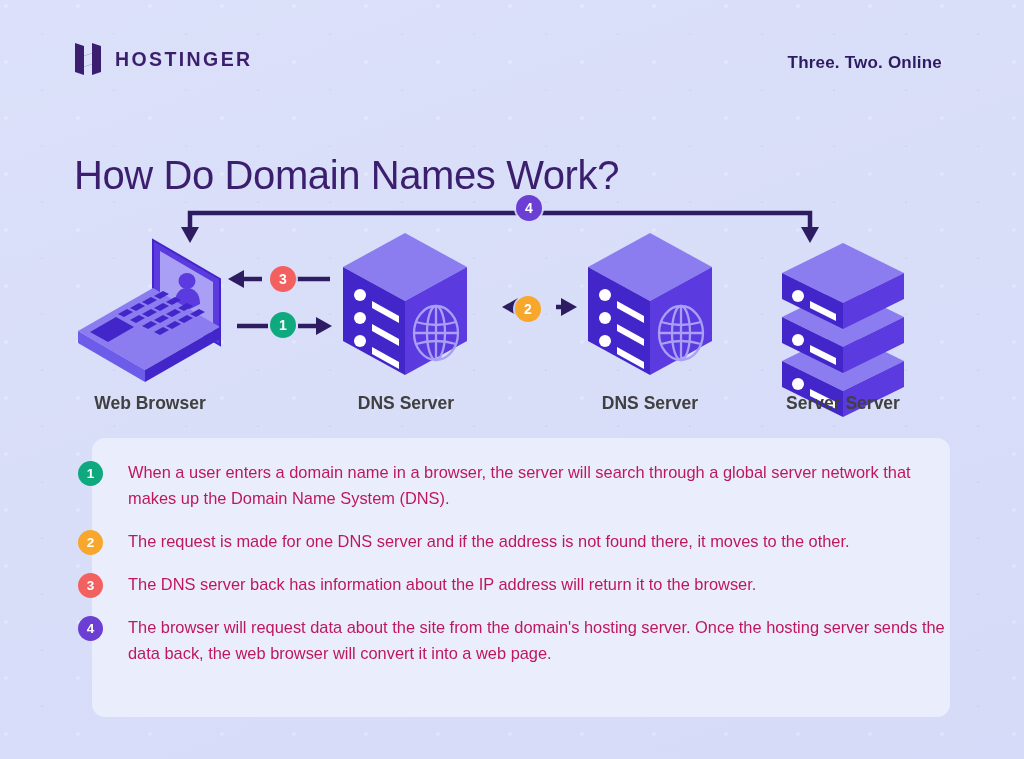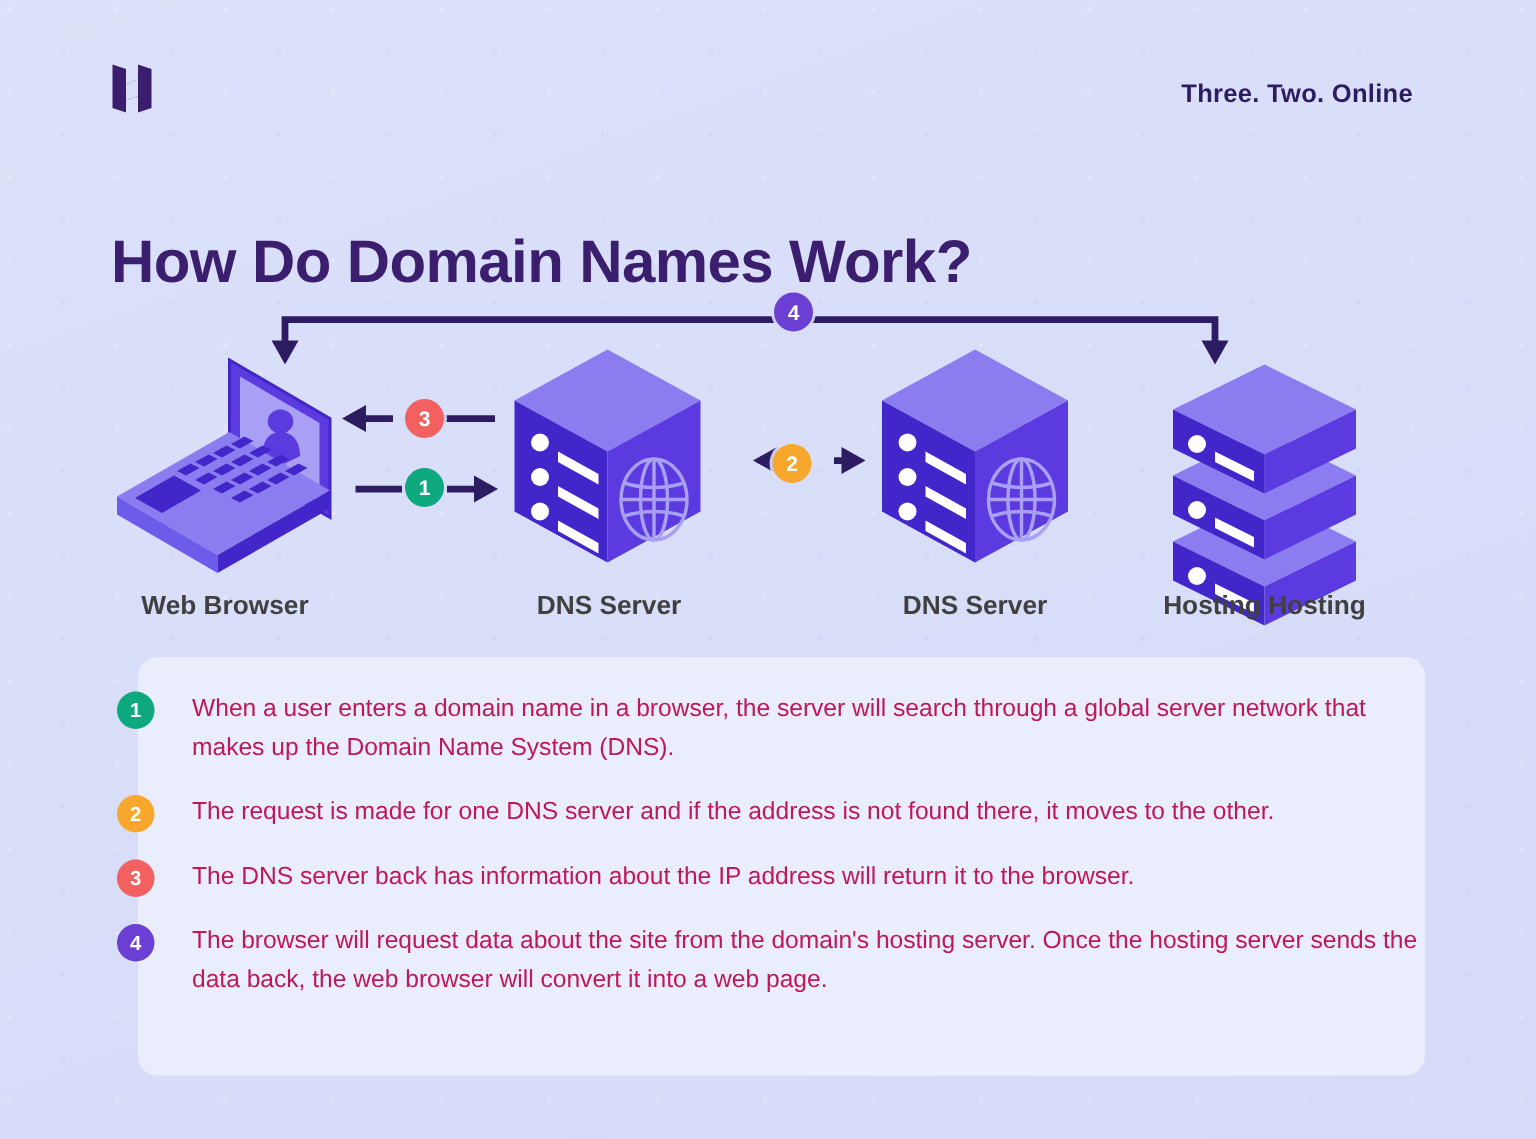--- a/index.html
+++ b/index.html
@@ -38,21 +38,21 @@
     color:#3c1e6e;
   }
   #tagline{
     position:absolute;right:82px;top:53px;
     font-size:17px;font-weight:bold;color:#2e1c63;
     letter-spacing:.2px;
     text-align:center;
   }
   #page-title{
     position:absolute;left:74px;top:126px;
-    font-size:40px;font-weight:bold;color:#3c1e6e;
+    font-size:40px;font-weight:normal;color:#3c1e6e;
     letter-spacing:-.4px;
   }
 
   
   #diagram{position:absolute;left:0;top:185px;width:1024px;height:240px;}
   #diagram svg{display:block;}
 
   .node-label{
     position:absolute;
     font-size:17.5px;font-weight:bold;color:#404040;
@@ -107,20 +107,21 @@
 <div id="bg-pattern" class="layer"></div>
 <div id="bg-wash" class="layer"></div>
 
 <div id="logo">
   <span class="mark">
     <svg viewBox="0 0 28 34" width="28" height="34" aria-hidden="true">
       <path d="M1 1 L10 4 L10 14 L18 11 L18 1 L27 4 L27 30 L18 33 L18 22 L10 25 L10 33 L1 30 Z" fill="#3c1e6e"></path>
       <path d="M10 14 L18 11 L18 22 L10 25 Z" fill="#d9def9"></path>
     </svg>
   </span>
+  <span class="wordmark">HOSTINGER</span>
 </div>
 
 <div id="tagline">Three. Two. Online</div>
 
 <h1 id="page-title">How Do Domain Names Work?</h1>
 
 <div id="diagram">
   <svg width="1024" height="240" viewBox="0 0 1024 240">
     <defs>
       <marker id="arrowhead-right" markerWidth="7" markerHeight="7" refX="5.2" refY="3.5" orient="auto" markerUnits="strokeWidth">
@@ -264,21 +265,21 @@
 </div>
 
 <div class="dbadge" id="dbadge-1" style="background:#0fa97f">1</div>
 <div class="dbadge" id="dbadge-2" style="background:#f7a72b">2</div>
 <div class="dbadge" id="dbadge-3" style="background:#f2615f">3</div>
 <div class="dbadge" id="dbadge-4" style="background:#6b3fd4">4</div>
 
 <div class="node-label" id="label-browser">Web Browser</div>
 <div class="node-label" id="label-dns1">DNS Server</div>
 <div class="node-label" id="label-dns2">DNS Server</div>
-<div class="node-label" id="label-hosting">Hosting Hosting</div>
+<div class="node-label" id="label-hosting">Server Server</div>
 
 <div id="steps-card"></div>
 
 <div id="steps-list">
   <div class="step">
     <span class="step-badge" style="background:#0fa97f">1</span>
     <div class="step-text">When a user enters a domain name in a browser, the server will search through a global server network that makes up the Domain Name System (DNS).</div>
   </div>
   <div class="step">
     <span class="step-badge" style="background:#f7a72b">2</span>

